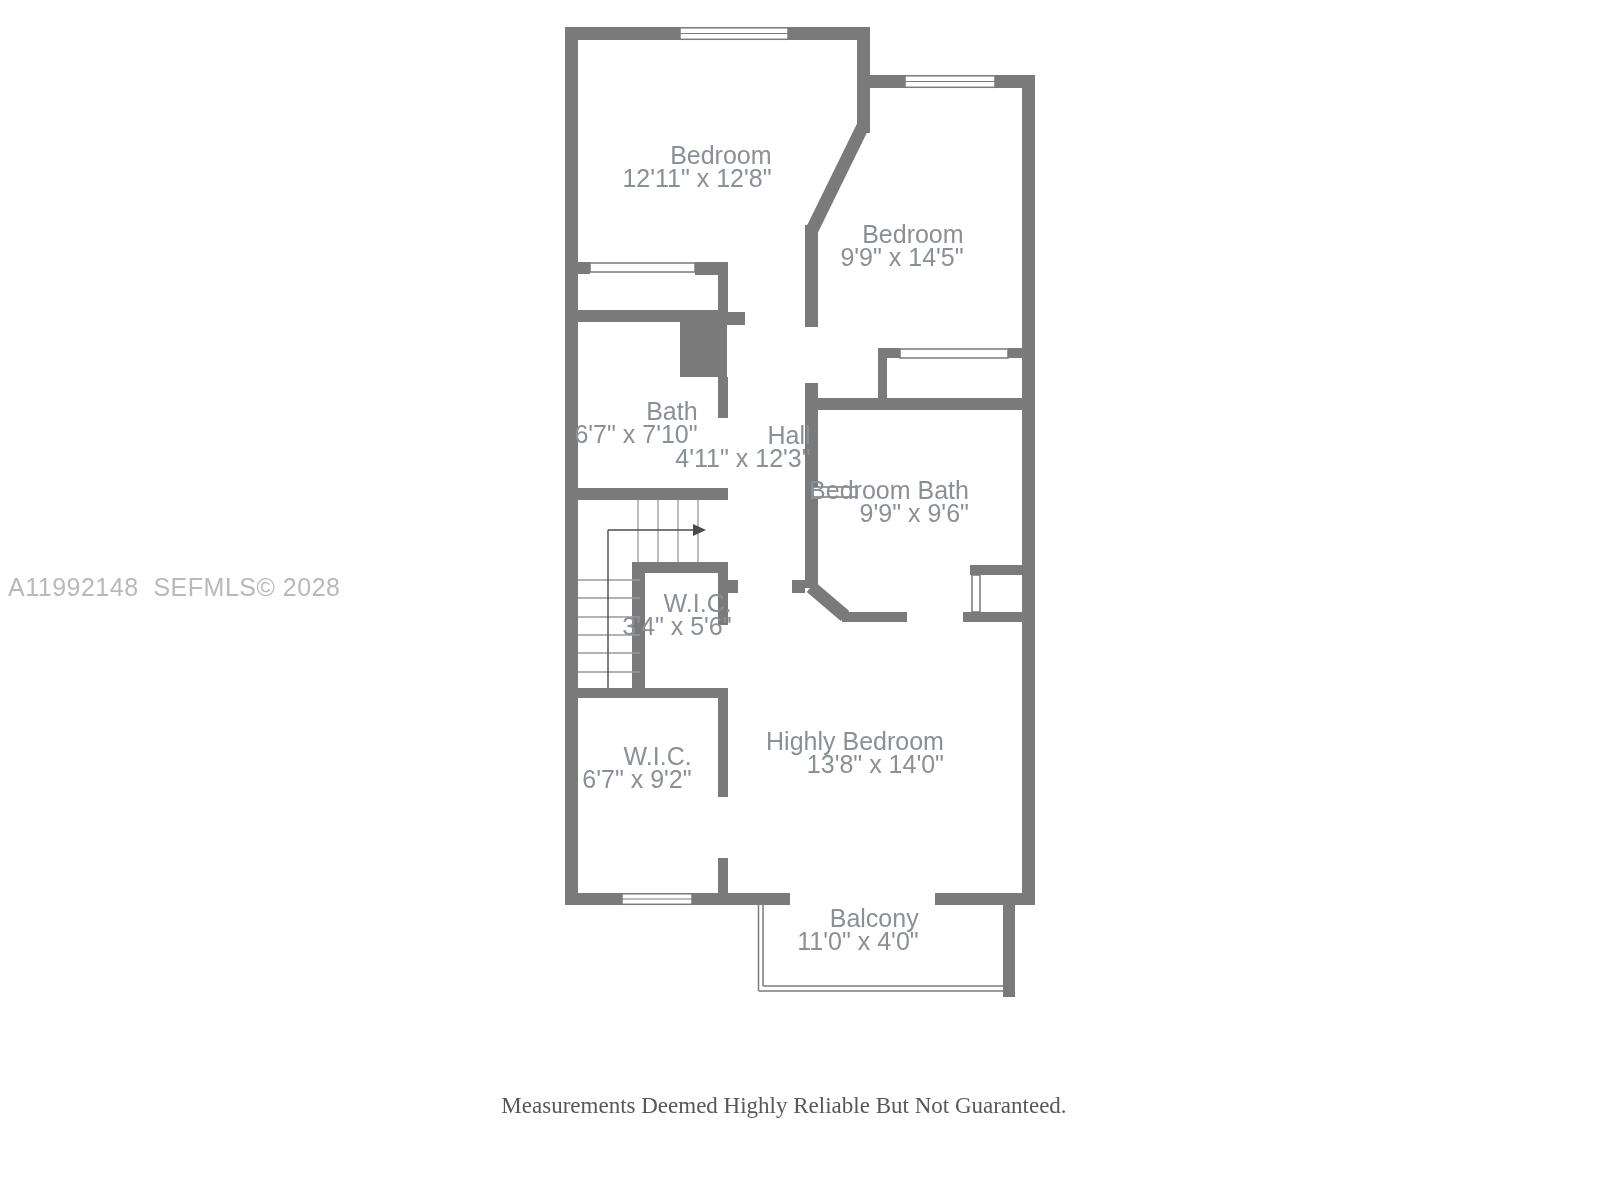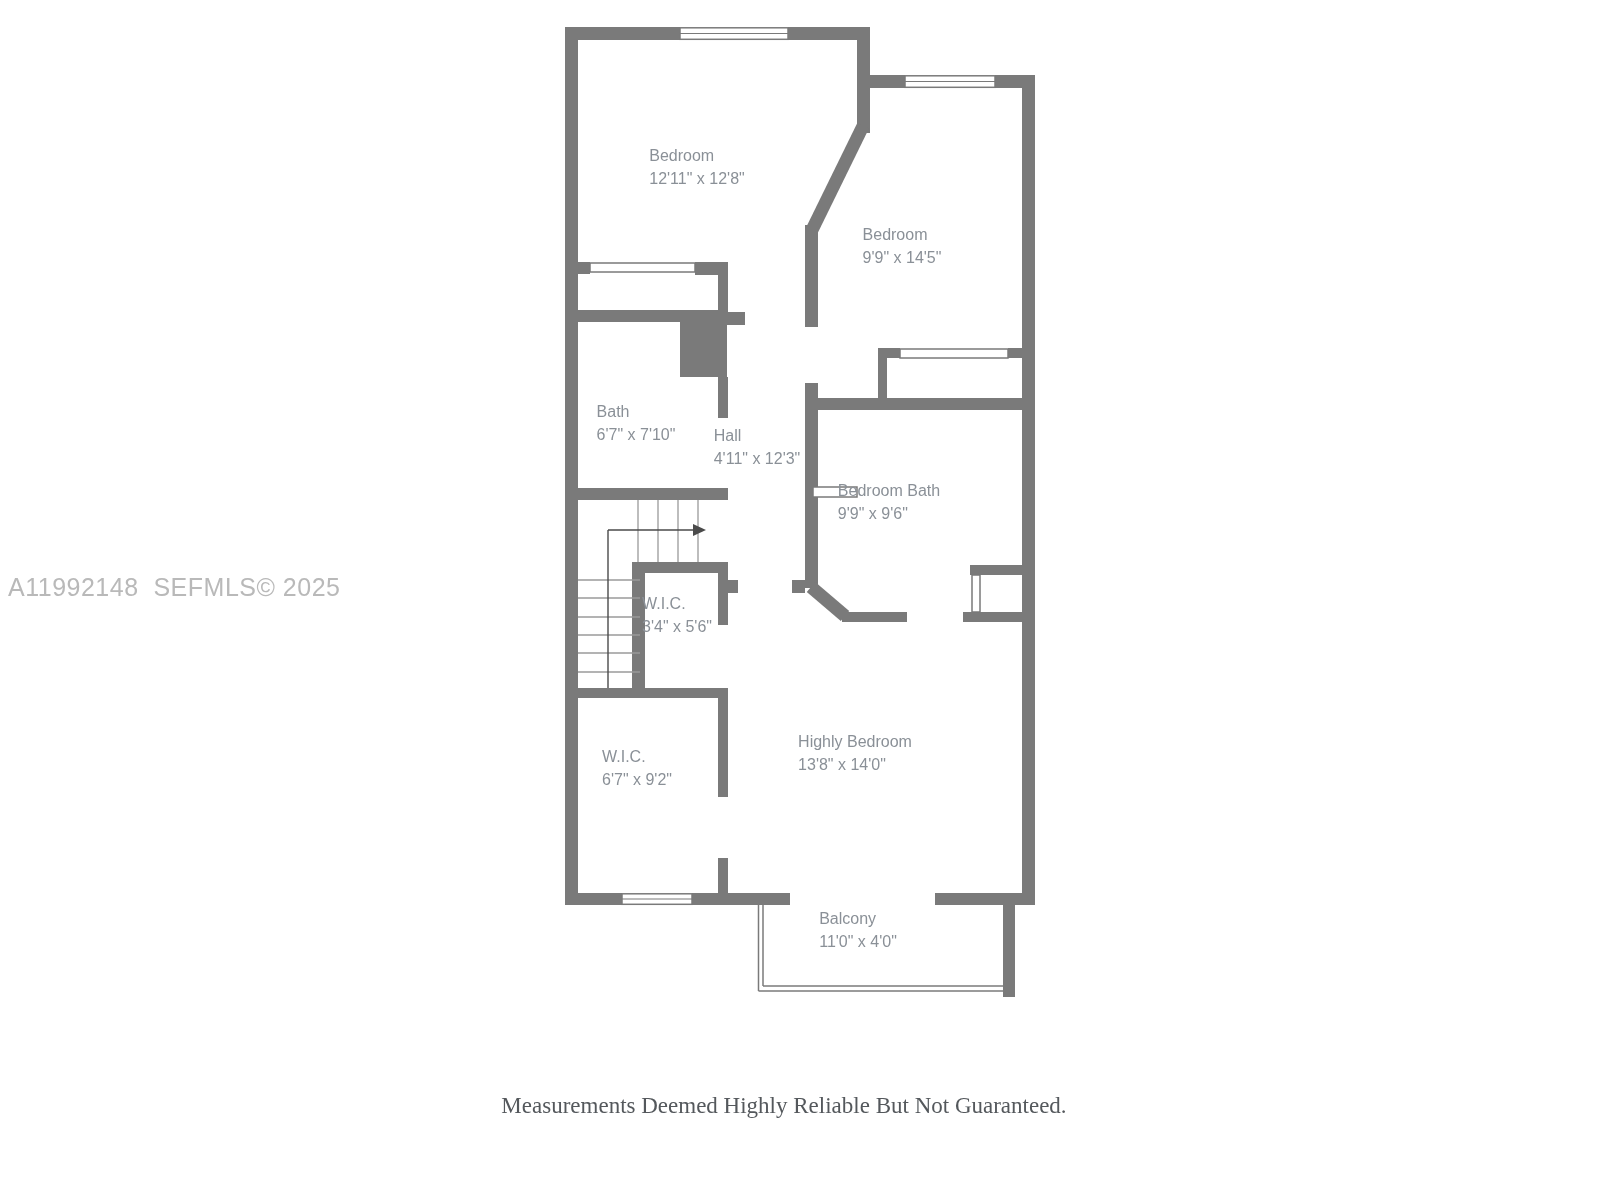--- a/index.html
+++ b/index.html
@@ -22,37 +22,37 @@
   .plan svg{position:absolute;left:0;top:0;}
   .w{fill:var(--wall);}
   .wl{stroke:var(--wall);stroke-width:13;fill:none;}
   .thin{fill:#ffffff;stroke:var(--wall);stroke-width:1.5;}
   .winline{stroke:var(--wall);stroke-width:1.2;}
   .tread{stroke:var(--tread);stroke-width:1.3;}
   .runline{stroke:var(--arrow);stroke-width:1.4;}
   .rail{stroke:var(--wall);stroke-width:1.5;}
   .room-label{
     position:absolute;transform:translate(-50%,-50%);
-    text-align:left;color:var(--label);
-    font-size:16px;line-height:23px;white-space:nowrap;
+    text-align:right;color:var(--label);
+    font-size:25px;line-height:23px;white-space:nowrap;
   }
   .watermark{
     position:absolute;left:8px;top:573px;
     color:var(--watermark);font-size:25px;letter-spacing:.5px;
     white-space:pre;
   }
   .disclaimer{
     position:absolute;left:784px;top:1093px;transform:translateX(-50%);
     color:var(--footer);font-size:23px;white-space:nowrap;font-family:Liberation Serif, serif;
   }
 </style>
 </head>
 <body>
 
-<div class="watermark">A11992148  SEFMLS© 2025</div>
+<div class="watermark">A11992148  SEFMLS© 2028</div>
 
 <div class="plan">
 
   <svg width="472" height="970" viewBox="0 0 472 970">
 
     <g>
 
       <rect class="w" x="0" y="0" width="13" height="878"></rect>
       <rect class="w" x="0" y="0" width="115" height="13"></rect>
       <rect class="w" x="223" y="0" width="80" height="13"></rect>
@@ -149,21 +149,21 @@
     <div>12'11" x 12'8"</div>
   </div>
   <div class="room-label" style="left:337px;top:219px">
     <div>Bedroom</div>
     <div>9'9" x 14'5"</div>
   </div>
   <div class="room-label" style="left:71px;top:396px">
     <div>Bath</div>
     <div>6'7" x 7'10"</div>
   </div>
-  <div class="room-label" style="left:192px;top:420px">
+  <div class="room-label" style="left:178px;top:420px">
     <div>Hall</div>
     <div>4'11" x 12'3"</div>
   </div>
   <div class="room-label" style="left:324px;top:475px">
     <div>Bedroom Bath</div>
     <div>9'9" x 9'6"</div>
   </div>
   <div class="room-label" style="left:112px;top:588px">
     <div>W.I.C.</div>
     <div>3'4" x 5'6"</div>

